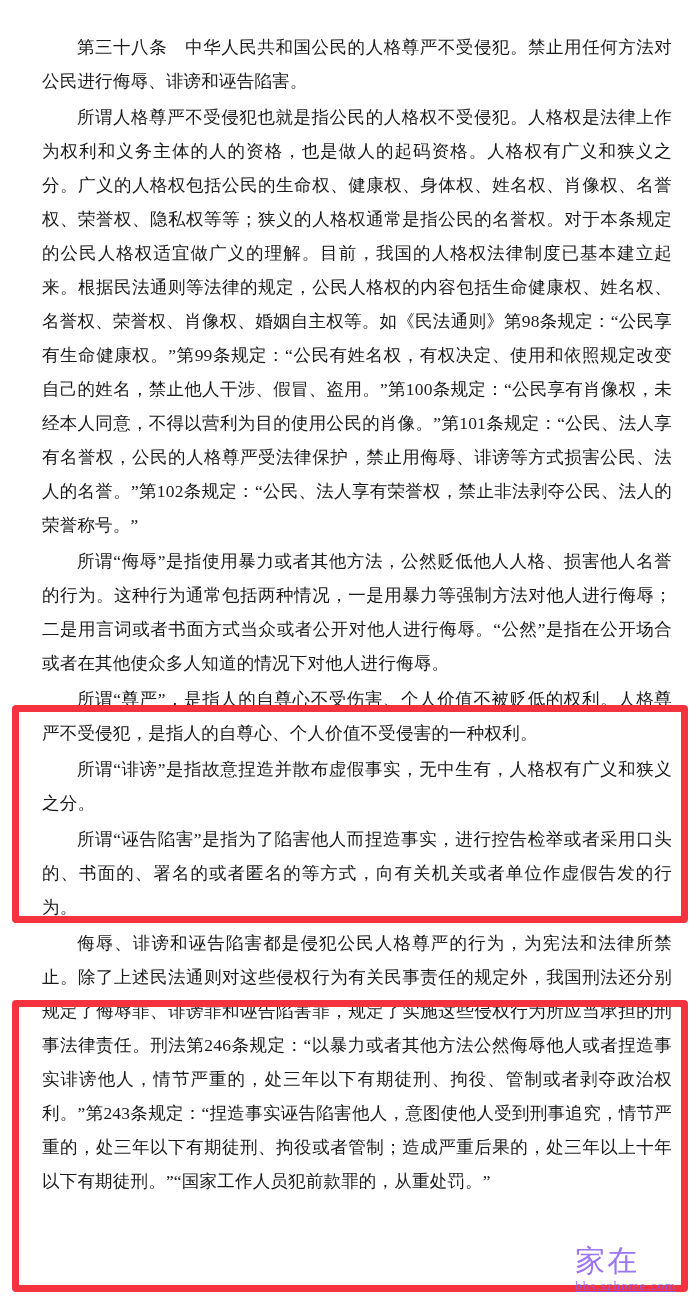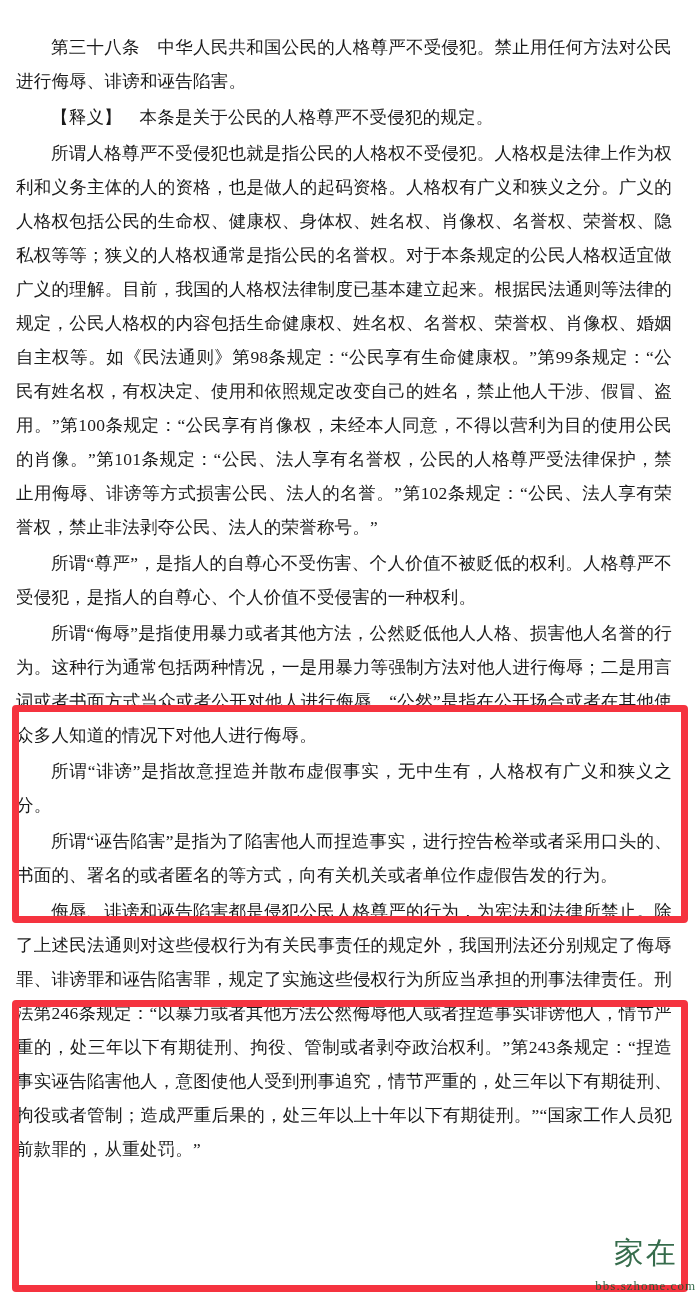--- a/index.html
+++ b/index.html
@@ -12,21 +12,21 @@
     background: #ffffff;
     font-family: "Liberation Serif", "DejaVu Serif", serif;
     color: #1a1a1a;
     overflow: hidden;
   }
   .page {
     position: relative;
     width: 700px;
     height: 1300px;
     box-sizing: border-box;
-    padding: 30px 28px 10px 16px;
+    padding: 30px 28px 10px 42px;
   }
   .doc-body {
     position: relative;
     z-index: 2;
   }
   p.para {
     margin: 0 0 2px 0;
     font-size: 17.5px;
     line-height: 34px;
     text-align: justify;
@@ -52,52 +52,52 @@
   }
   #redbox-2 {
     left: 12px;
     top: 1000px;
     width: 676px;
     height: 292px;
   }
   
   .watermark {
     position: absolute;
-    right: 4px;
+    right: 24px;
     bottom: 6px;
     z-index: 8;
-    text-align: center;
-    color: #14532d;
+    text-align: left;
+    color: #8b5cf6;
     font-family: "Liberation Serif", "DejaVu Serif", serif;
     opacity: 0.85;
   }
   .watermark .wm-main {
     font-size: 30px;
     letter-spacing: 2px;
     line-height: 1;
     display: block;
   }
   .watermark .wm-sub {
     font-size: 13px;
     letter-spacing: 1px;
     display: block;
-    margin-top: 10px;
+    margin-top: 2px;
+    text-decoration: underline;
   }
 </style>
 </head>
 <body>
 
 <div class="page">
 
   <div class="doc-body">
     <p class="para">第三十八条　中华人民共和国公民的人格尊严不受侵犯。禁止用任何方法对公民进行侮辱、诽谤和诬告陷害。</p>
-    <p class="para">【释义】　本条是关于公民的人格尊严不受侵犯的规定。</p>
     <p class="para">所谓人格尊严不受侵犯也就是指公民的人格权不受侵犯。人格权是法律上作为权利和义务主体的人的资格，也是做人的起码资格。人格权有广义和狭义之分。广义的人格权包括公民的生命权、健康权、身体权、姓名权、肖像权、名誉权、荣誉权、隐私权等等；狭义的人格权通常是指公民的名誉权。对于本条规定的公民人格权适宜做广义的理解。目前，我国的人格权法律制度已基本建立起来。根据民法通则等法律的规定，公民人格权的内容包括生命健康权、姓名权、名誉权、荣誉权、肖像权、婚姻自主权等。如《民法通则》第98条规定：“公民享有生命健康权。”第99条规定：“公民有姓名权，有权决定、使用和依照规定改变自己的姓名，禁止他人干涉、假冒、盗用。”第100条规定：“公民享有肖像权，未经本人同意，不得以营利为目的使用公民的肖像。”第101条规定：“公民、法人享有名誉权，公民的人格尊严受法律保护，禁止用侮辱、诽谤等方式损害公民、法人的名誉。”第102条规定：“公民、法人享有荣誉权，禁止非法剥夺公民、法人的荣誉称号。”</p>
+    <p class="para">所谓“侮辱”是指使用暴力或者其他方法，公然贬低他人人格、损害他人名誉的行为。这种行为通常包括两种情况，一是用暴力等强制方法对他人进行侮辱；二是用言词或者书面方式当众或者公开对他人进行侮辱。“公然”是指在公开场合或者在其他使众多人知道的情况下对他人进行侮辱。</p>
     <p class="para">所谓“尊严”，是指人的自尊心不受伤害、个人价值不被贬低的权利。人格尊严不受侵犯，是指人的自尊心、个人价值不受侵害的一种权利。</p>
-    <p class="para">所谓“侮辱”是指使用暴力或者其他方法，公然贬低他人人格、损害他人名誉的行为。这种行为通常包括两种情况，一是用暴力等强制方法对他人进行侮辱；二是用言词或者书面方式当众或者公开对他人进行侮辱。“公然”是指在公开场合或者在其他使众多人知道的情况下对他人进行侮辱。</p>
     <p class="para">所谓“诽谤”是指故意捏造并散布虚假事实，无中生有，人格权有广义和狭义之分。</p>
     <p class="para">所谓“诬告陷害”是指为了陷害他人而捏造事实，进行控告检举或者采用口头的、书面的、署名的或者匿名的等方式，向有关机关或者单位作虚假告发的行为。</p>
     <p class="para">侮辱、诽谤和诬告陷害都是侵犯公民人格尊严的行为，为宪法和法律所禁止。除了上述民法通则对这些侵权行为有关民事责任的规定外，我国刑法还分别规定了侮辱罪、诽谤罪和诬告陷害罪，规定了实施这些侵权行为所应当承担的刑事法律责任。刑法第246条规定：“以暴力或者其他方法公然侮辱他人或者捏造事实诽谤他人，情节严重的，处三年以下有期徒刑、拘役、管制或者剥夺政治权利。”第243条规定：“捏造事实诬告陷害他人，意图使他人受到刑事追究，情节严重的，处三年以下有期徒刑、拘役或者管制；造成严重后果的，处三年以上十年以下有期徒刑。”“国家工作人员犯前款罪的，从重处罚。”</p>
   </div>
 
   <div class="redbox" id="redbox-1"></div>
   <div class="redbox" id="redbox-2"></div>
 
   <div class="watermark">
     <span class="wm-main">家在</span>

